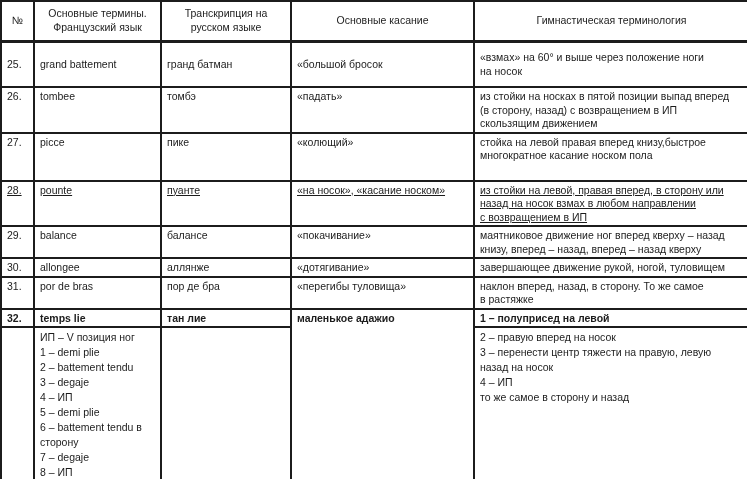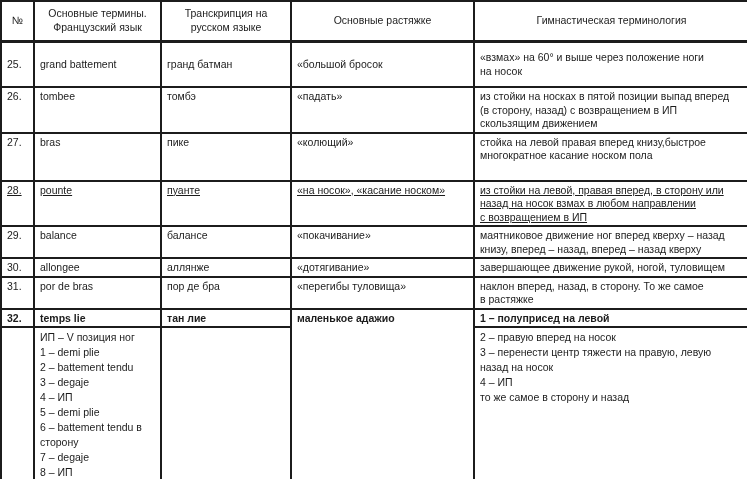--- a/index.html
+++ b/index.html
@@ -63,21 +63,21 @@
     <col style="width:183px">
     <col style="width:274px">
   </colgroup>
   <thead>
     <tr class="rh-head">
       <th>№</th>
       <th>Основные термины.
 Французский язык</th>
       <th>Транскрипция на
 русском языке</th>
-      <th>Основные растяжке</th>
+      <th>Основные касание</th>
       <th>Гимнастическая терминология</th>
     </tr>
   </thead>
   <tbody>
     <tr class="rh-25">
       <td class="c-num">25.</td>
       <td>grand battement</td>
       <td>гранд батман</td>
       <td>«большой бросок</td>
       <td>«взмах» на 60° и выше через положение ноги
@@ -87,21 +87,21 @@
       <td class="c-num">26.</td>
       <td>tombee</td>
       <td>томбэ</td>
       <td>«падать»</td>
       <td>из стойки на носках в пятой позиции выпад вперед
 (в сторону, назад) с возвращением в ИП
 скользящим движением</td>
     </tr>
     <tr class="rh-27">
       <td class="c-num">27.</td>
-      <td>bras</td>
+      <td>picce</td>
       <td>пике</td>
       <td>«колющий»</td>
       <td>стойка на левой правая вперед книзу,быстрое
 многократное касание носком пола</td>
     </tr>
     <tr class="rh-28">
       <td class="c-num">28.</td>
       <td>pounte</td>
       <td>пуанте</td>
       <td>«на носок», «касание носком»</td>

